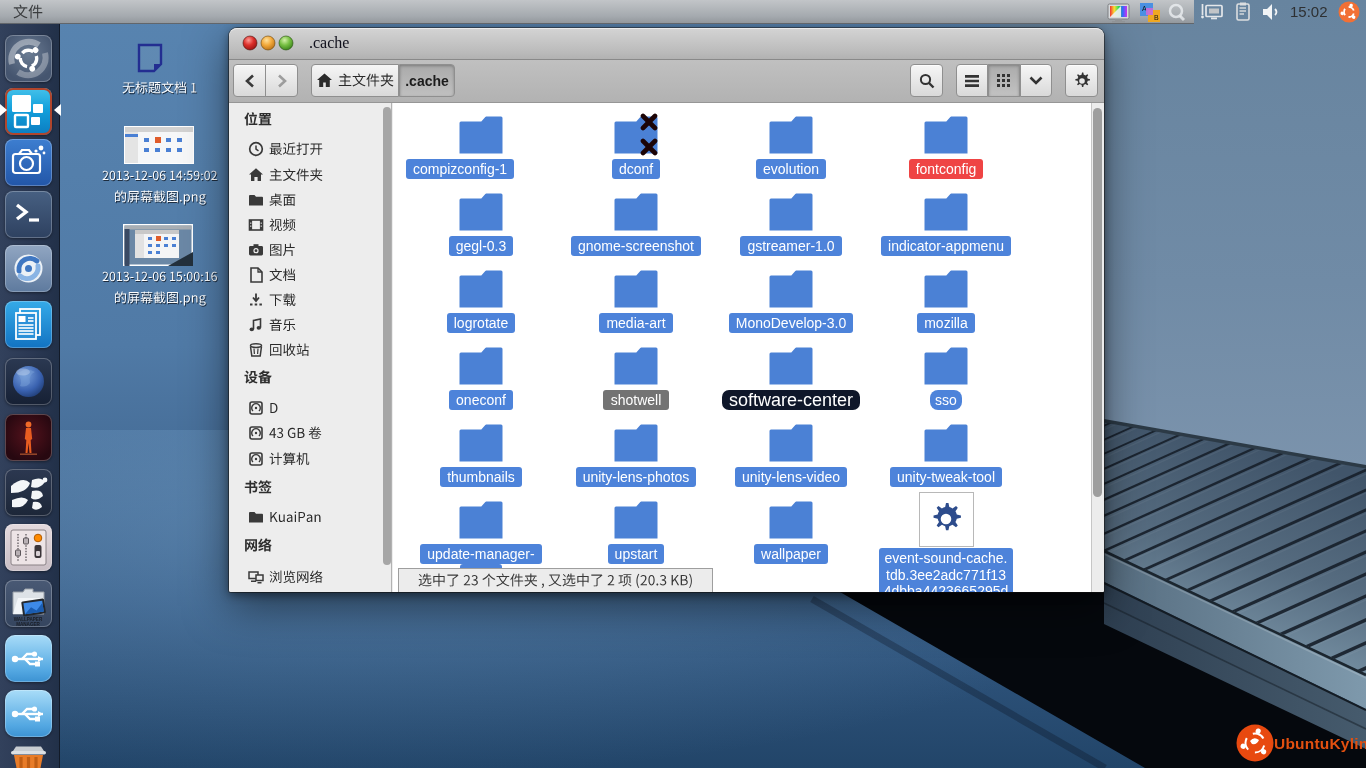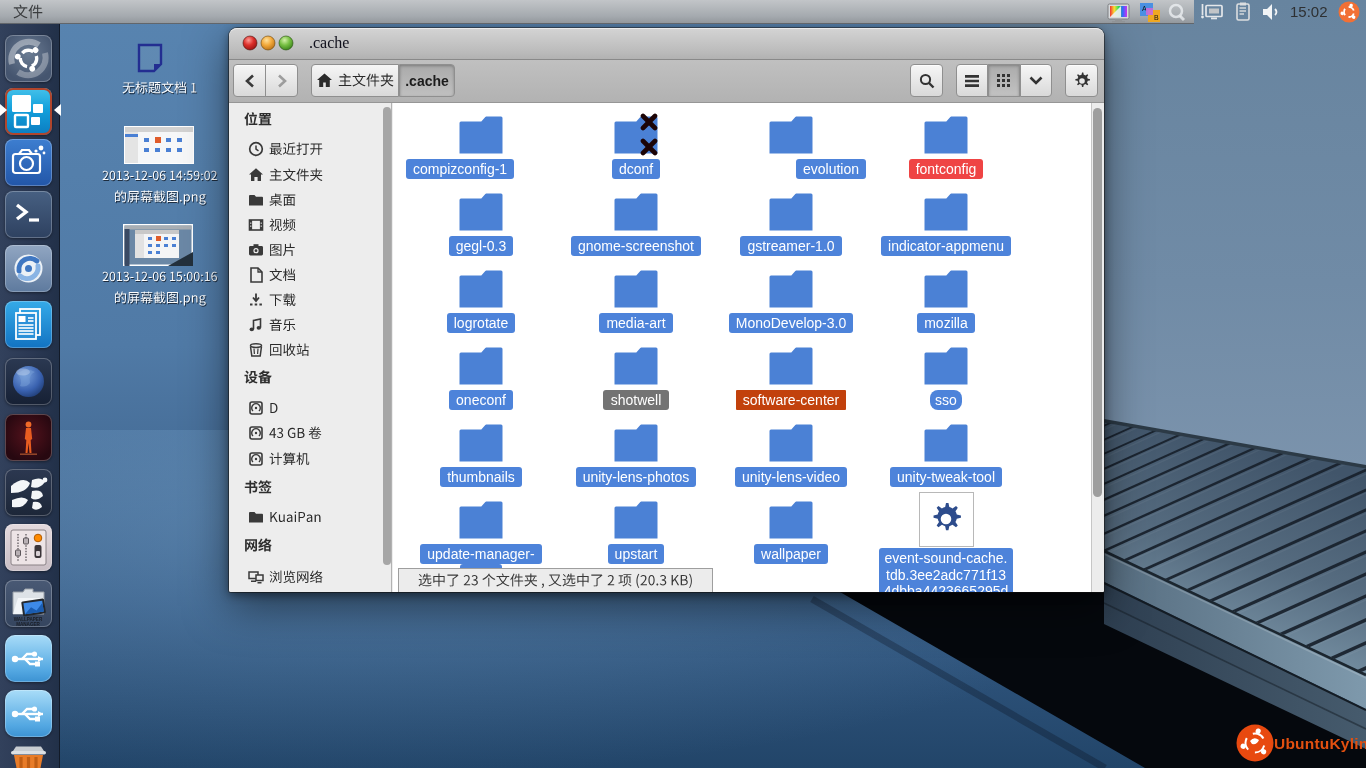--- a/index.html
+++ b/index.html
@@ -663,21 +663,21 @@
 </g>
     </svg>
     <div class="abs" style="left:332px;top:131px;width:150px;display:flex;justify-content:center">
 <span style="background:#4d83da;color:#fff;font-size:14px;line-height:20px;padding:0 7px;border-radius:3px;white-space:nowrap">dconf</span>
     </div>
     <div class="abs" style="left:540px;top:88px">
       <svg width="44" height="38" viewBox="0 0 44 38">
         <path d="M0.5,37.5 V7 Q0.5,5.5 2,5.5 H22.3 L26.3,0.9 Q26.7,0.5 27.2,0.5 H42 Q43.5,0.5 43.5,2 V37.5 Z" fill="#4b81d5"></path>
       </svg>
     </div>
-    <div class="abs" style="left:487px;top:131px;width:150px;display:flex;justify-content:flex-end">
+    <div class="abs" style="left:487px;top:131px;width:150px;display:flex;justify-content:center">
 <span style="background:#4d83da;color:#fff;font-size:14px;line-height:20px;padding:0 7px;border-radius:3px;white-space:nowrap">evolution</span>
     </div>
     <div class="abs" style="left:695px;top:88px">
       <svg width="44" height="38" viewBox="0 0 44 38">
         <path d="M0.5,37.5 V7 Q0.5,5.5 2,5.5 H22.3 L26.3,0.9 Q26.7,0.5 27.2,0.5 H42 Q43.5,0.5 43.5,2 V37.5 Z" fill="#4b81d5"></path>
       </svg>
     </div>
     <div class="abs" style="left:642px;top:131px;width:150px;display:flex;justify-content:center">
 <span style="background:#ef4444;color:#fff;font-size:14px;line-height:20px;padding:0 7px;border-radius:3px;white-space:nowrap">fontconfig</span>
     </div>
@@ -760,21 +760,21 @@
     </div>
     <div class="abs" style="left:332px;top:362px;width:150px;display:flex;justify-content:center">
 <span style="background:#737373;color:#fff;font-size:14px;line-height:20px;padding:0 8px;border-radius:3px;white-space:nowrap">shotwell</span>
     </div>
     <div class="abs" style="left:540px;top:319px">
       <svg width="44" height="38" viewBox="0 0 44 38">
         <path d="M0.5,37.5 V7 Q0.5,5.5 2,5.5 H22.3 L26.3,0.9 Q26.7,0.5 27.2,0.5 H42 Q43.5,0.5 43.5,2 V37.5 Z" fill="#4b81d5"></path>
       </svg>
     </div>
     <div class="abs" style="left:487px;top:362px;width:150px;display:flex;justify-content:center">
-<span style="background:#c2410c;color:#fff;font-size:14px;line-height:20px;padding:0 7px;border-radius:1px;white-space:nowrap">software-center</span>
+<span style="background:#0f172a;color:#fff;font-size:18px;line-height:20px;padding:0 7px;border-radius:7px;white-space:nowrap">software-center</span>
     </div>
     <div class="abs" style="left:695px;top:319px">
       <svg width="44" height="38" viewBox="0 0 44 38">
         <path d="M0.5,37.5 V7 Q0.5,5.5 2,5.5 H22.3 L26.3,0.9 Q26.7,0.5 27.2,0.5 H42 Q43.5,0.5 43.5,2 V37.5 Z" fill="#4b81d5"></path>
       </svg>
     </div>
     <div class="abs" style="left:642px;top:362px;width:150px;display:flex;justify-content:center">
 <span style="background:#4d83da;color:#fff;font-size:14px;line-height:20px;padding:0 5px;border-radius:8px;white-space:nowrap">sso</span>
     </div>
     <div class="abs" style="left:230px;top:396px">

